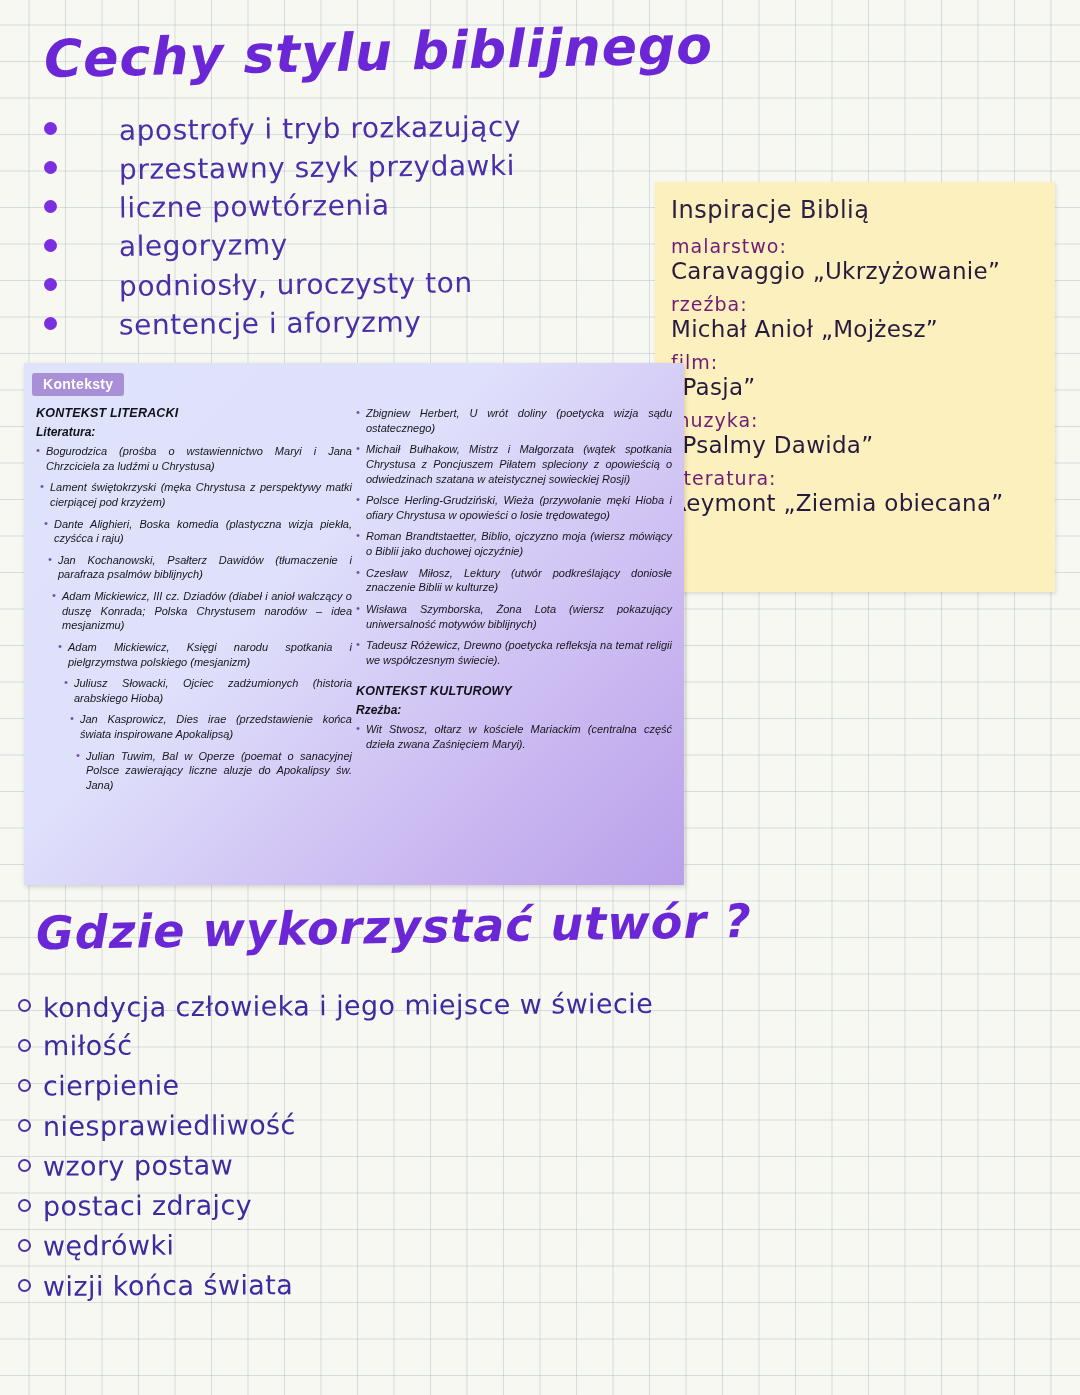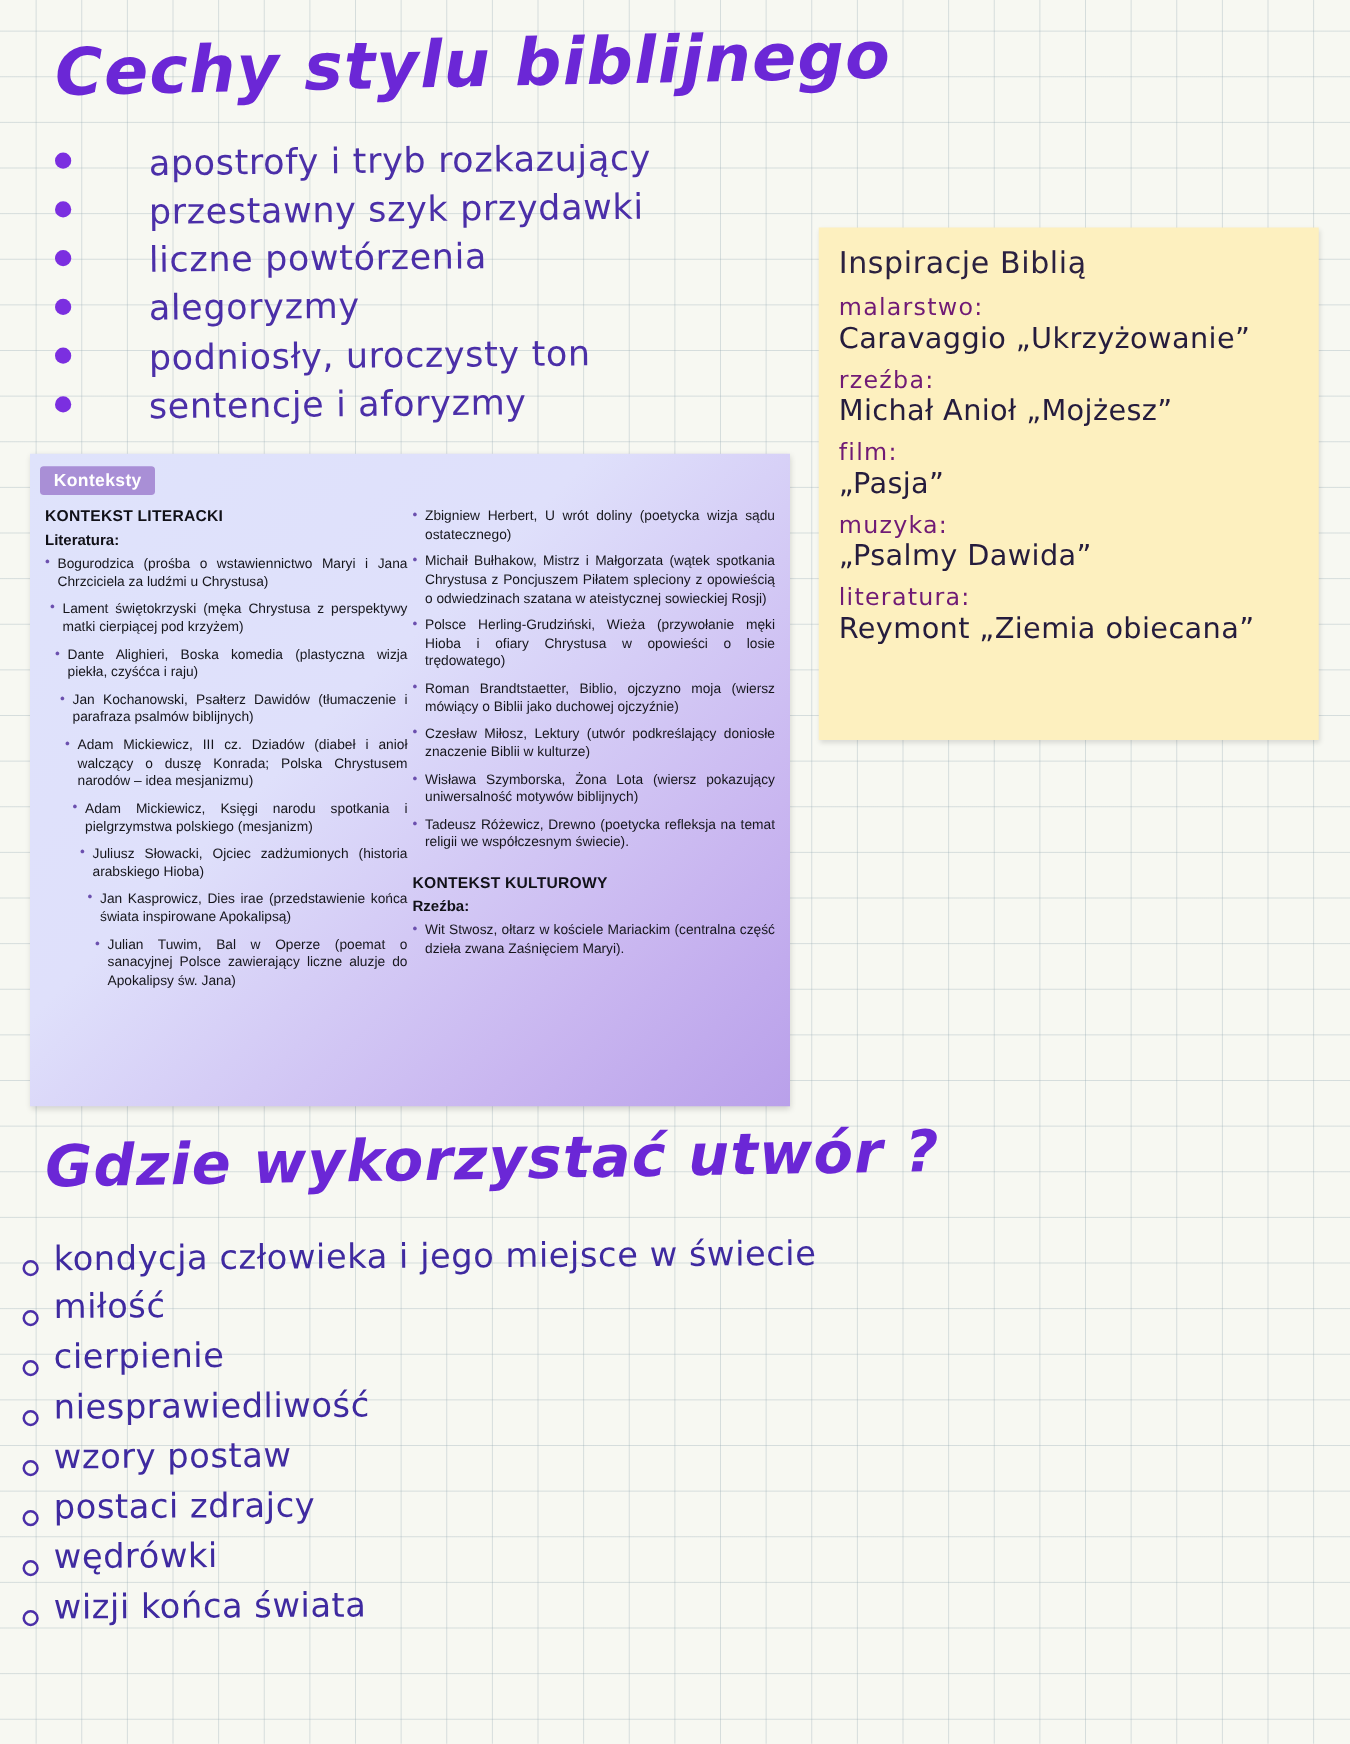--- a/index.html
+++ b/index.html
@@ -77,21 +77,21 @@
   }
 
   #list-gdzie {
     left: 18px;
     top: 990px;
     font-size: 27px;
     color: #3f2aa0;
   }
   #list-gdzie li {
     display: flex;
-    align-items: flex-end;
+    align-items: center;
     margin-bottom: 9px;
     white-space: nowrap;
   }
   #list-gdzie .odot {
     width: 9px;
     height: 9px;
     border-radius: 50%;
     border: 2px solid #4b2fa8;
     margin-right: 12px;
     flex: 0 0 auto;
@@ -148,41 +148,42 @@
     letter-spacing: 0.3px;
     margin-top: 1px;
     white-space: nowrap;
   }
 
   
   #konteksty-card {
     position: absolute;
     left: 24px;
     top: 363px;
-    width: 608px;
+    width: 660px;
     height: 522px;
     background: linear-gradient(135deg, #dfe3fb 0%, #dfe0fb 40%, #c9b6f0 78%, #b9a0ea 100%);
     box-shadow: 1px 2px 5px rgba(0,0,0,0.16);
     overflow: hidden;
   }
   #konteksty-card .kk-head {
     display: inline-block;
     margin: 10px 0 0 8px;
     padding: 3px 11px 4px 11px;
     background: #a98fd6;
     color: #ffffff;
     font-size: 14px;
     font-weight: bold;
     border-radius: 3px;
     letter-spacing: 0.3px;
   }
   .kk-cols {
     display: flex;
     padding: 10px 12px 0 12px;
     gap: 4px;
+    font-style: italic;
   }
   .kk-col {
     width: 50%;
   }
   .kk-h2 {
     font-size: 12.5px;
     font-weight: bold;
     color: #111118;
     letter-spacing: 0.2px;
     margin-bottom: 5px;

